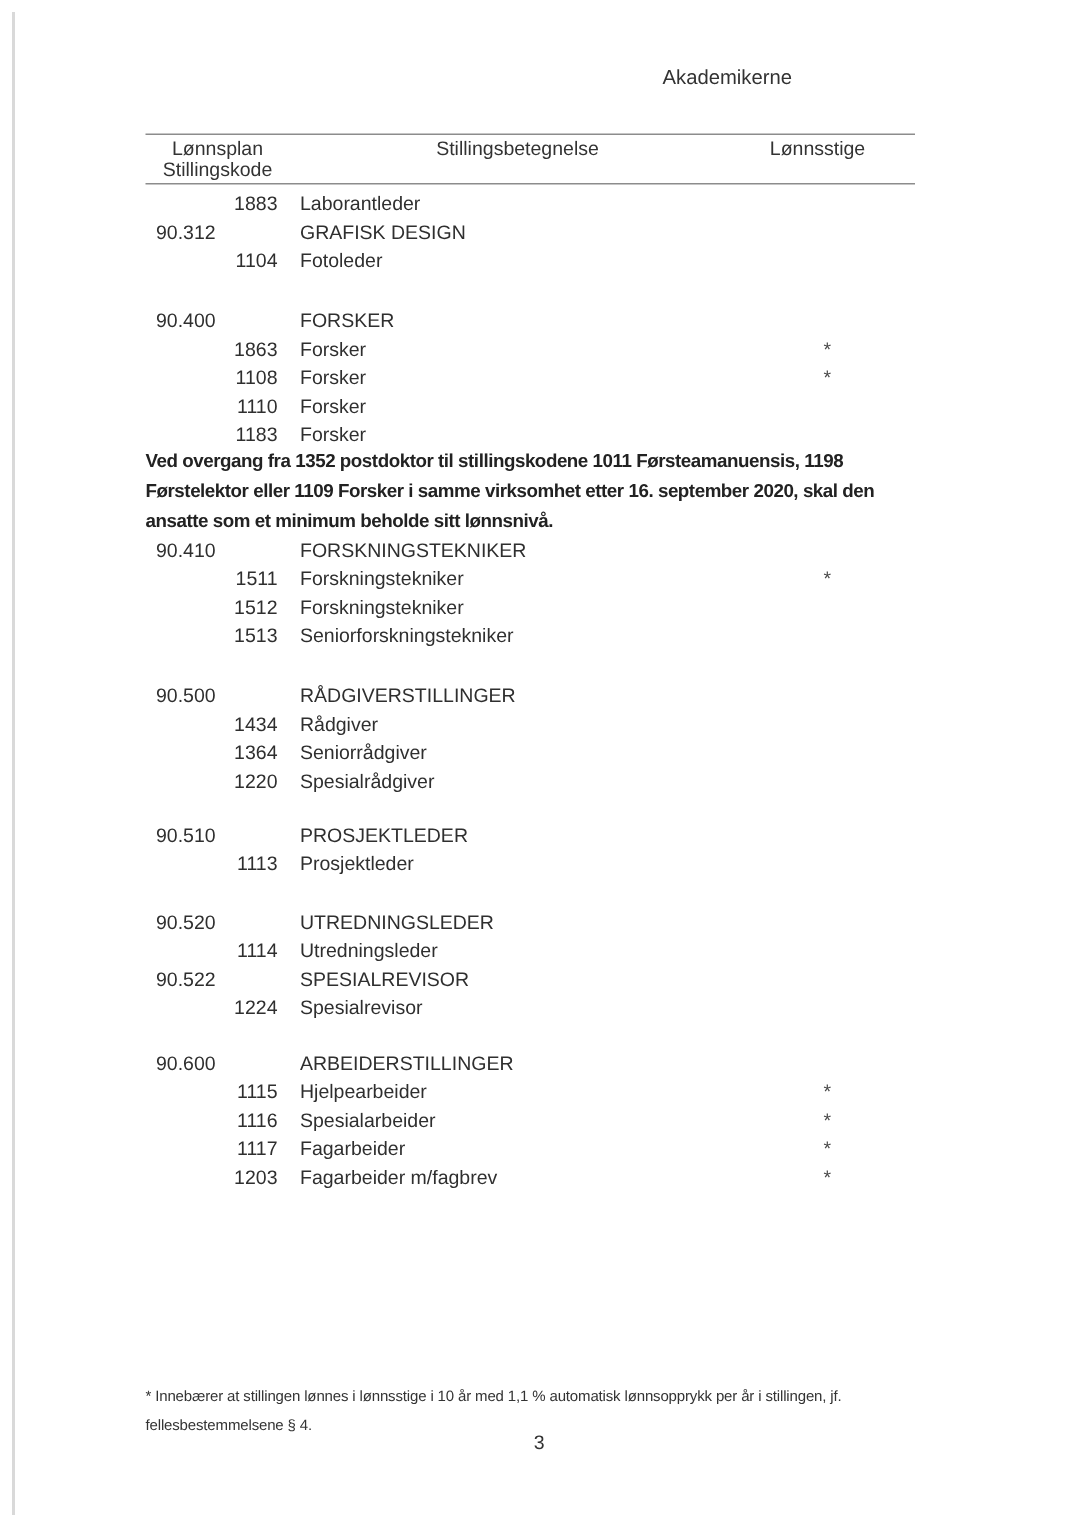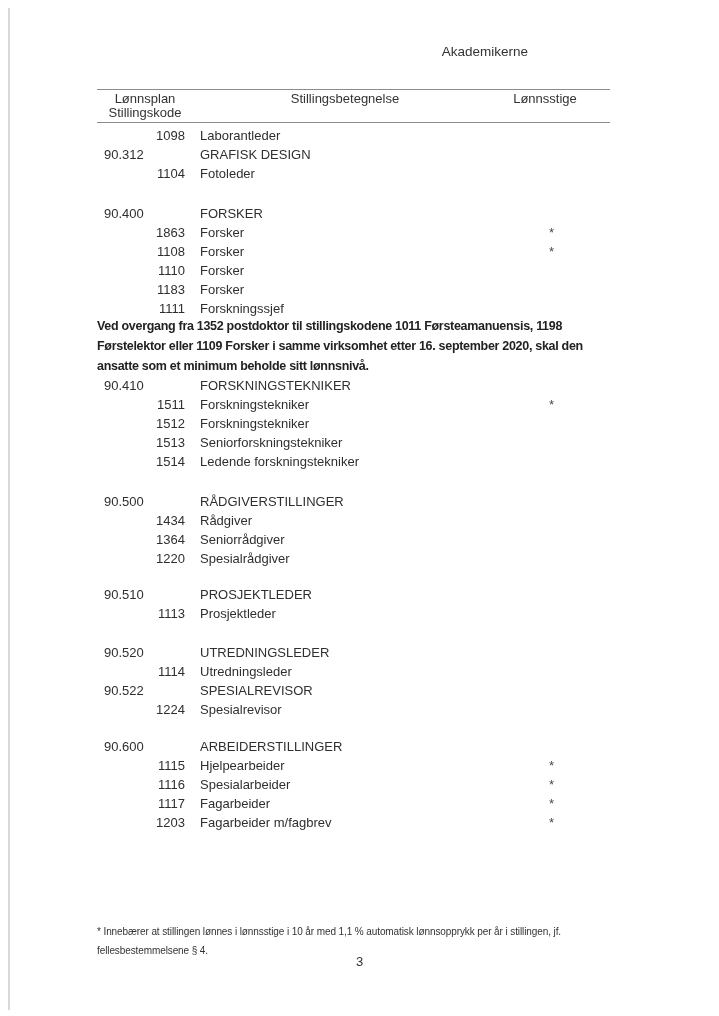--- a/index.html
+++ b/index.html
@@ -58,21 +58,21 @@
       <div class="hc">
         <div>Lønnsplan</div>
         <div>Stillingskode</div>
       </div>
       <div class="hc">Stillingsbetegnelse</div>
       <div class="hc">Lønnsstige</div>
     </div>
 
     <div class="sec">
       <div class="trow first-row">
-        <span class="c-code">1098</span>
+        <span class="c-code">1883</span>
         <span class="c-title">Laborantleder</span>
         <span class="c-stige"></span>
       </div>
     </div>
 
     <div class="sec s-grafisk">
       <div class="trow">
         <span class="g-code">90.312</span>
         <span class="c-title">GRAFISK DESIGN</span>
       </div>
@@ -101,25 +101,20 @@
       <div class="trow">
         <span class="c-code">1110</span>
         <span class="c-title">Forsker</span>
         <span class="c-stige"></span>
       </div>
       <div class="trow">
         <span class="c-code">1183</span>
         <span class="c-title">Forsker</span>
         <span class="c-stige"></span>
       </div>
-      <div class="trow">
-        <span class="c-code">1111</span>
-        <span class="c-title">Forskningssjef</span>
-        <span class="c-stige"></span>
-      </div>
       <div class="note">Ved overgang fra 1352 postdoktor til stillingskodene 1011 Førsteamanuensis, 1198 Førstelektor eller 1109 Forsker i samme virksomhet etter 16. september 2020, skal den ansatte som et minimum beholde sitt lønnsnivå.</div>
     </div>
 
     <div class="sec s-ftek">
       <div class="trow">
         <span class="g-code">90.410</span>
         <span class="c-title">FORSKNINGSTEKNIKER</span>
       </div>
       <div class="trow">
         <span class="c-code">1511</span>
@@ -127,25 +122,20 @@
         <span class="c-stige">*</span>
       </div>
       <div class="trow">
         <span class="c-code">1512</span>
         <span class="c-title">Forskningstekniker</span>
         <span class="c-stige"></span>
       </div>
       <div class="trow">
         <span class="c-code">1513</span>
         <span class="c-title">Seniorforskningstekniker</span>
-        <span class="c-stige"></span>
-      </div>
-      <div class="trow">
-        <span class="c-code">1514</span>
-        <span class="c-title">Ledende forskningstekniker</span>
         <span class="c-stige"></span>
       </div>
     </div>
 
     <div class="sec s-radgiver">
       <div class="trow">
         <span class="g-code">90.500</span>
         <span class="c-title">RÅDGIVERSTILLINGER</span>
       </div>
       <div class="trow">

